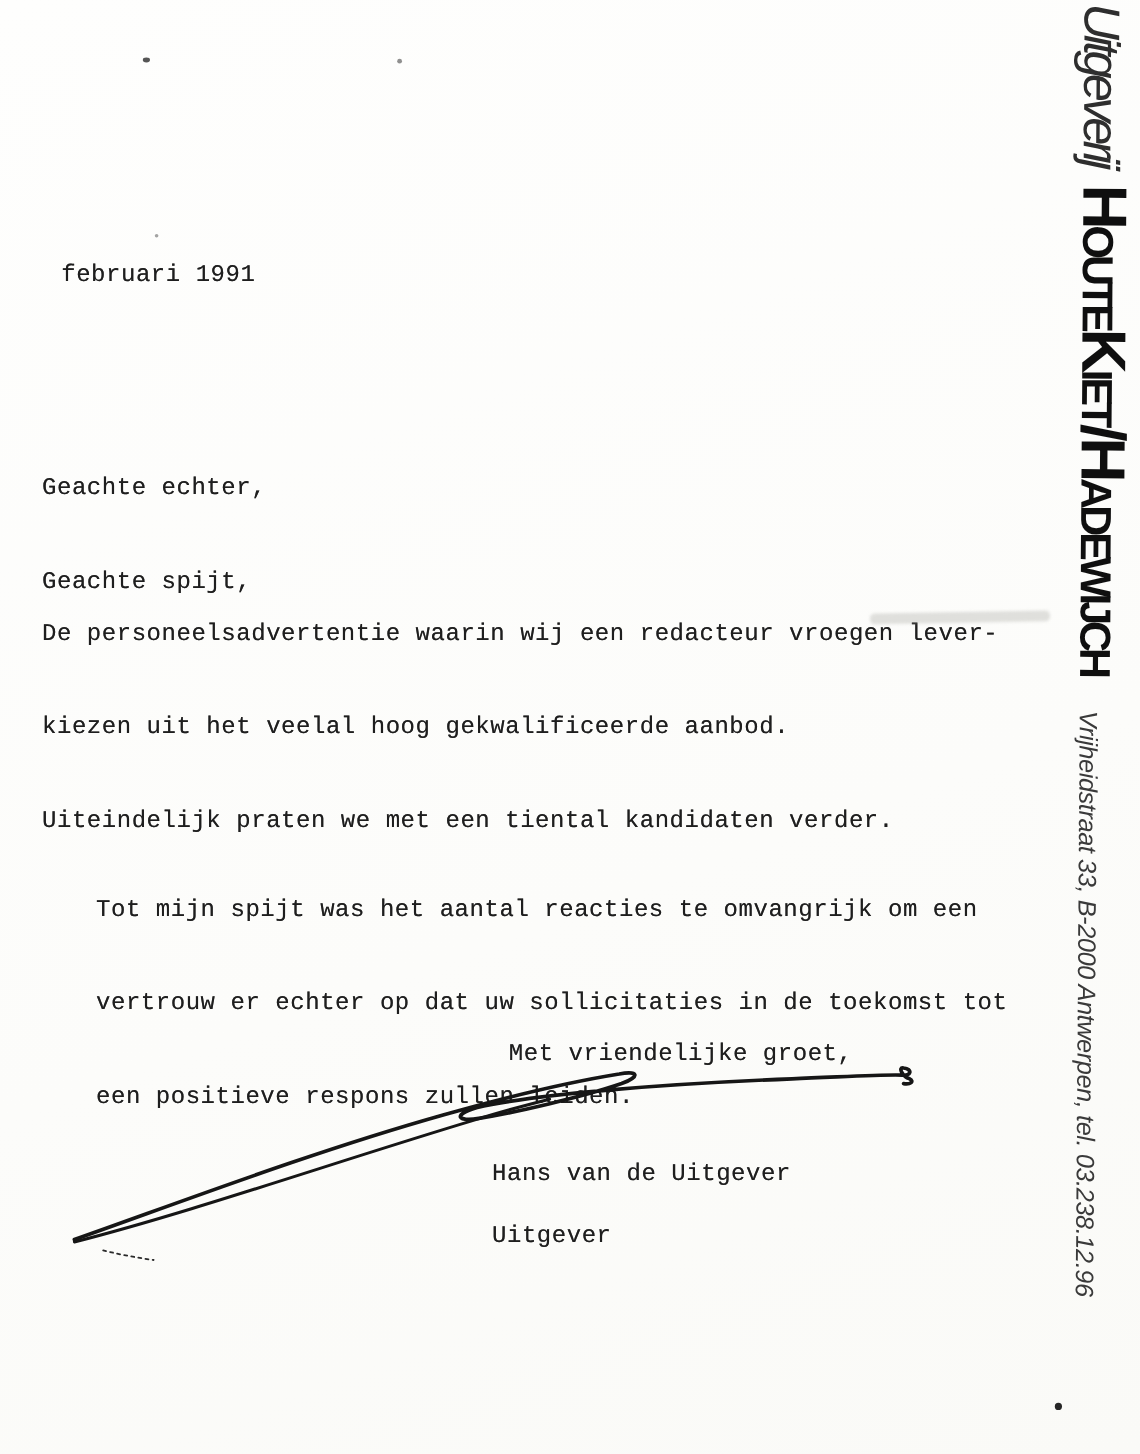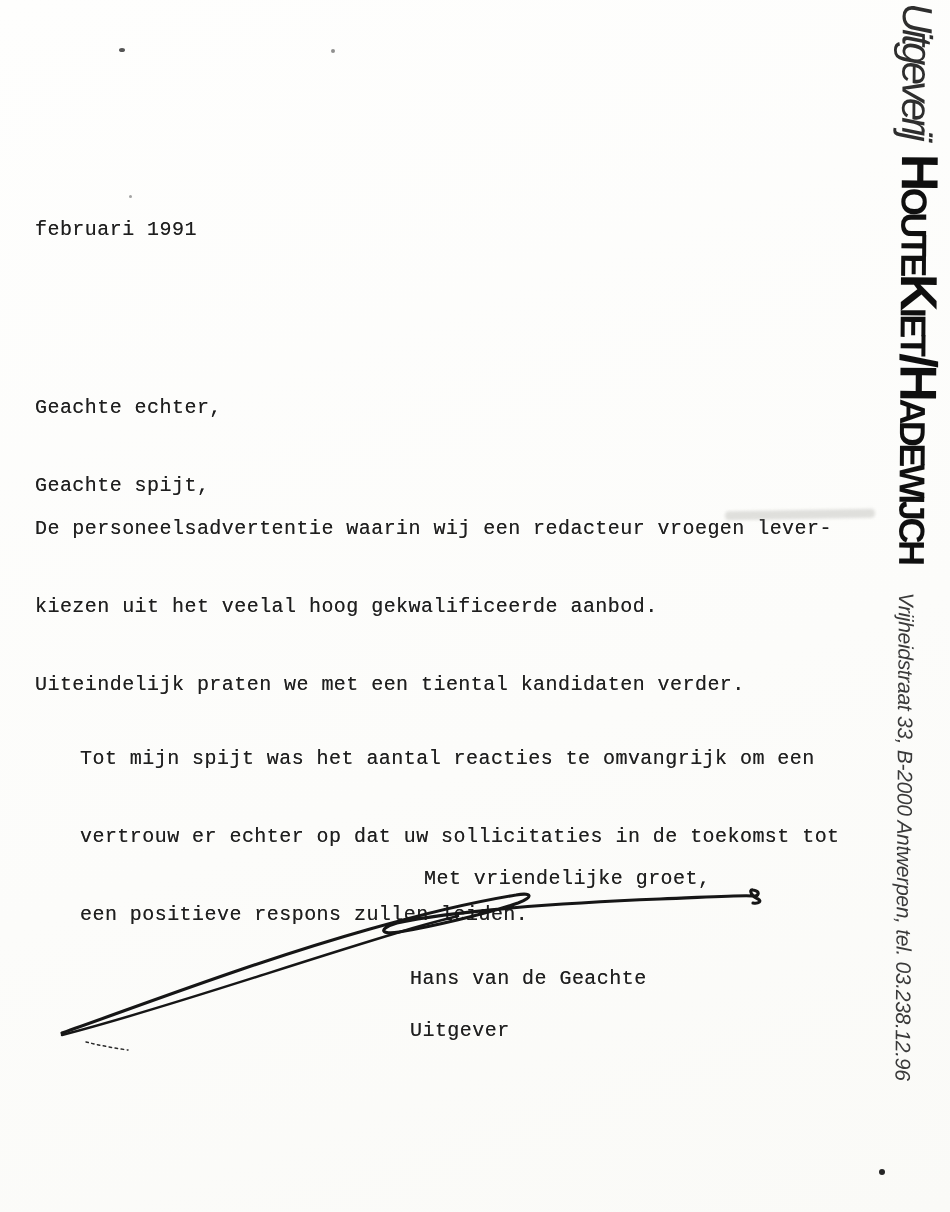--- a/index.html
+++ b/index.html
@@ -13,21 +13,21 @@
   .page{position:absolute;inset:0;background:linear-gradient(160deg,#fefefd 0%,#fcfcfa 60%,#fafaf7 100%);}
   
   .tw{
     position:absolute;left:35px;
     font-family:"Liberation Mono","DejaVu Sans Mono",monospace;
     font-size:20px;line-height:26px;letter-spacing:0.45px;
     color:#1e1e1e;white-space:pre;
     text-shadow:0 0 0.5px rgba(25,25,25,0.65);
   }
   .tw div{white-space:pre;}
-  #date-block{top:217px;}
+  #date-block{top:217px;margin-left:16px;}
   #salutation-block{top:343px;}
   #para-1{top:464px;}
   #para-2{top:594px;}
   #para-3{top:694px;margin-left:45px;}
   #closing-block{left:424px;top:866px;}
   #signer-name{left:410px;top:966px;}
   #signer-title{left:410px;top:1018px;}
 
   
   .letterhead{
@@ -111,21 +111,21 @@
              C 710 897 744 895 752 896
              C 759 897 761 891 753 890
              C 748 889 752 897 758 899
              C 762 901 759 904 753 903" fill="none" stroke="#161616" stroke-width="3.1" stroke-linecap="round"></path>
     <path d="M 62 1035
              C 160 1010 280 968 400 932
              C 422 925 442 920 458 916" fill="none" stroke="#161616" stroke-width="2.5" stroke-linecap="round"></path>
     <path d="M 86 1042 Q 106 1047 128 1050" fill="none" stroke="#2a2a2a" stroke-width="1.5" stroke-linecap="round" stroke-dasharray="2.5,3.5"></path>
   </svg>
 
-  <div class="tw" id="signer-name">Hans van de Geachte</div>
+  <div class="tw" id="signer-name">Hans van de Uitgever</div>
 
   <div class="tw" id="signer-title">Uitgever</div>
 
   <div class="letterhead">
     <span class="lh-prefix">Uitgeverij</span><span class="lh-name"><span>HouteKiet</span><span>/</span><span>Hadewijch</span></span><span class="lh-address">Vrijheidstraat 33, B-2000 Antwerpen, tel. 03.238.12.96</span>
   </div>
 
   <div class="streak"></div>
   <div class="speck speck-1"></div>
   <div class="speck speck-2"></div>

